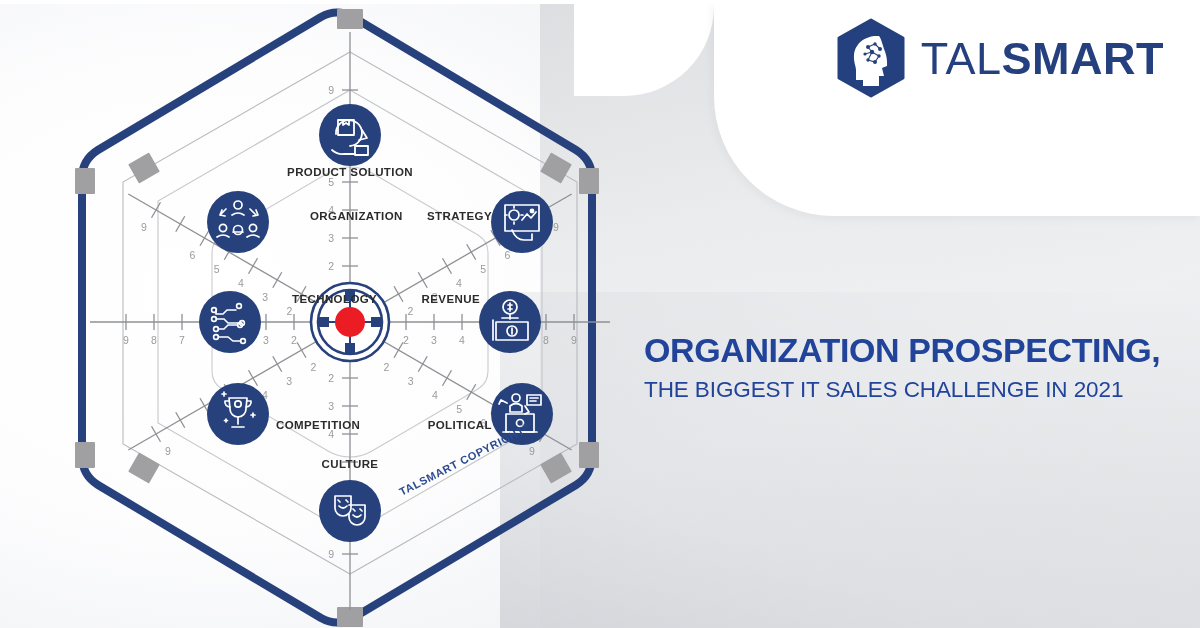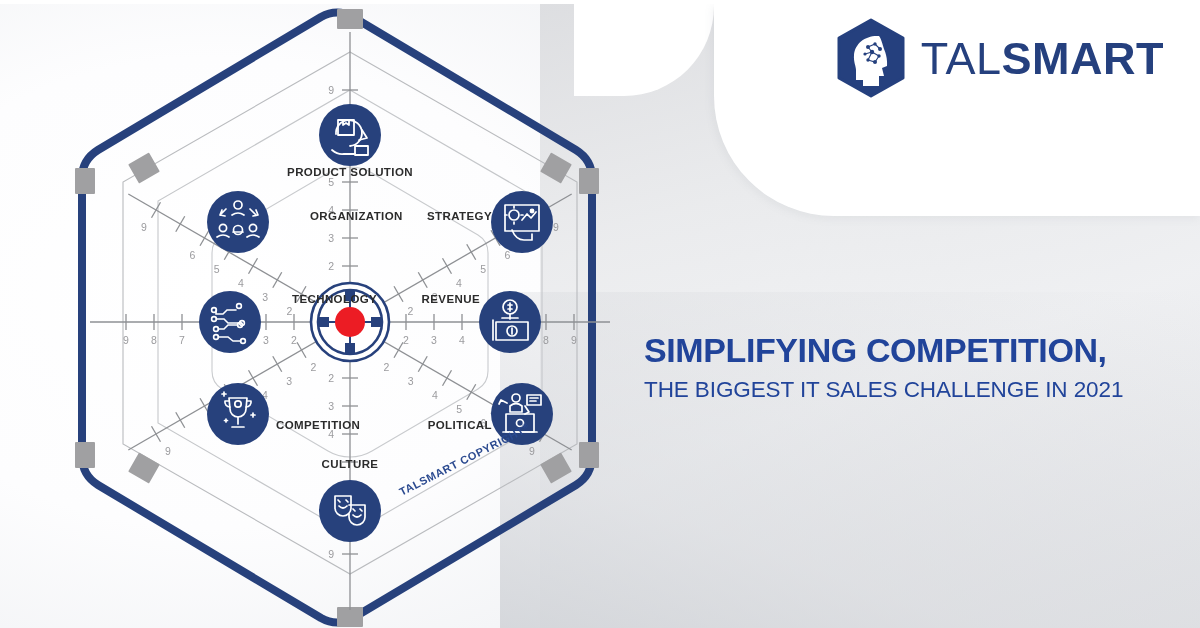--- a/index.html
+++ b/index.html
@@ -108,21 +108,21 @@
           <path d="M33 29 L40 26 L45 31 M33 29 L37 34 L44 38 M30 36 L37 34 M33 42 L37 34 M33 42 L40 44 L44 38"></path>
         </g>
       </svg>
       <div id="logo-text">
         <span class="thin">TAL</span><span class="bold">SMART</span>
       </div>
     </div>
   </div>
 
   <div id="headline">
-    <div class="line1">SIMPLIFYING COMPETITION,</div>
+    <div class="line1">ORGANIZATION PROSPECTING,</div>
     <div class="line2">THE BIGGEST IT SALES CHALLENGE IN 2021</div>
   </div>
 
   <div id="diagram">
     <svg width="620" height="628" viewBox="0 0 620 628">
 
       <g>
         <path d="M313 13 L536 146 Q552 156 552 174 L552 452 Q552 471 536 481 L313 614 Q297 623 281 614 L58 481 Q42 471 42 452 L42 174 Q42 156 58 146 L281 13 Q297 4 313 13 Z" fill="none" stroke="#27417c" stroke-width="8" stroke-linejoin="round"></path>
       </g>
 

